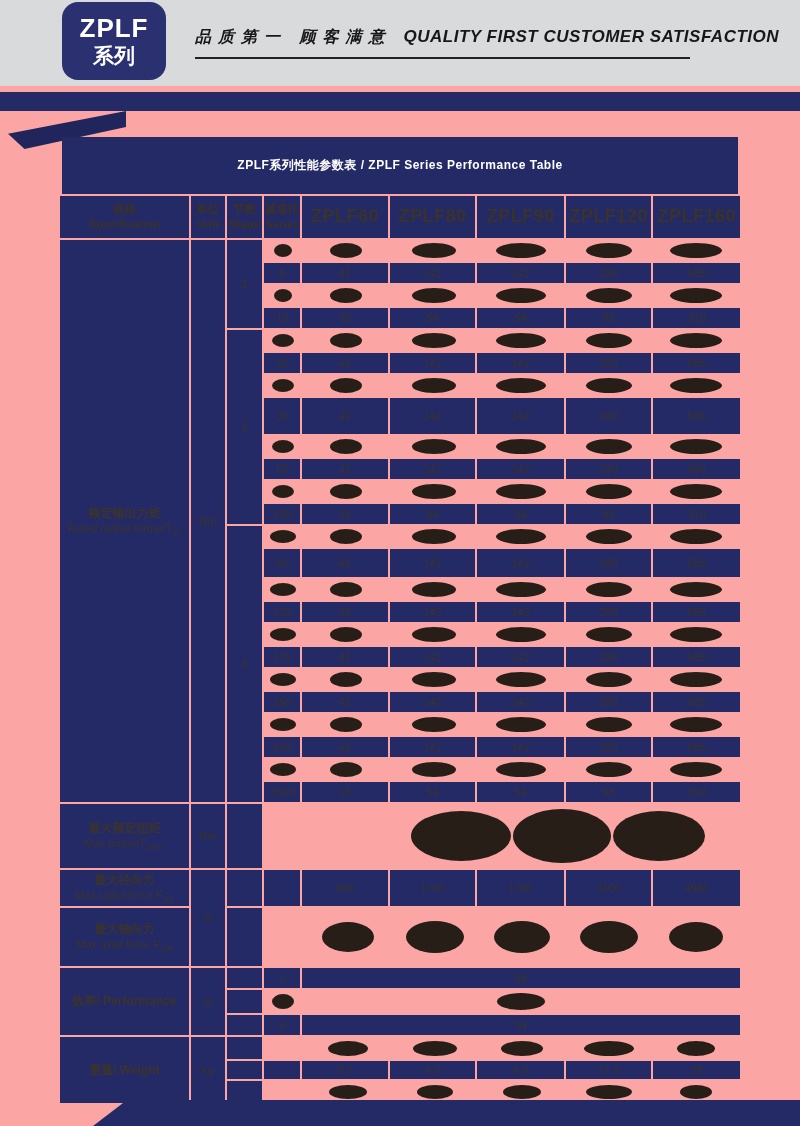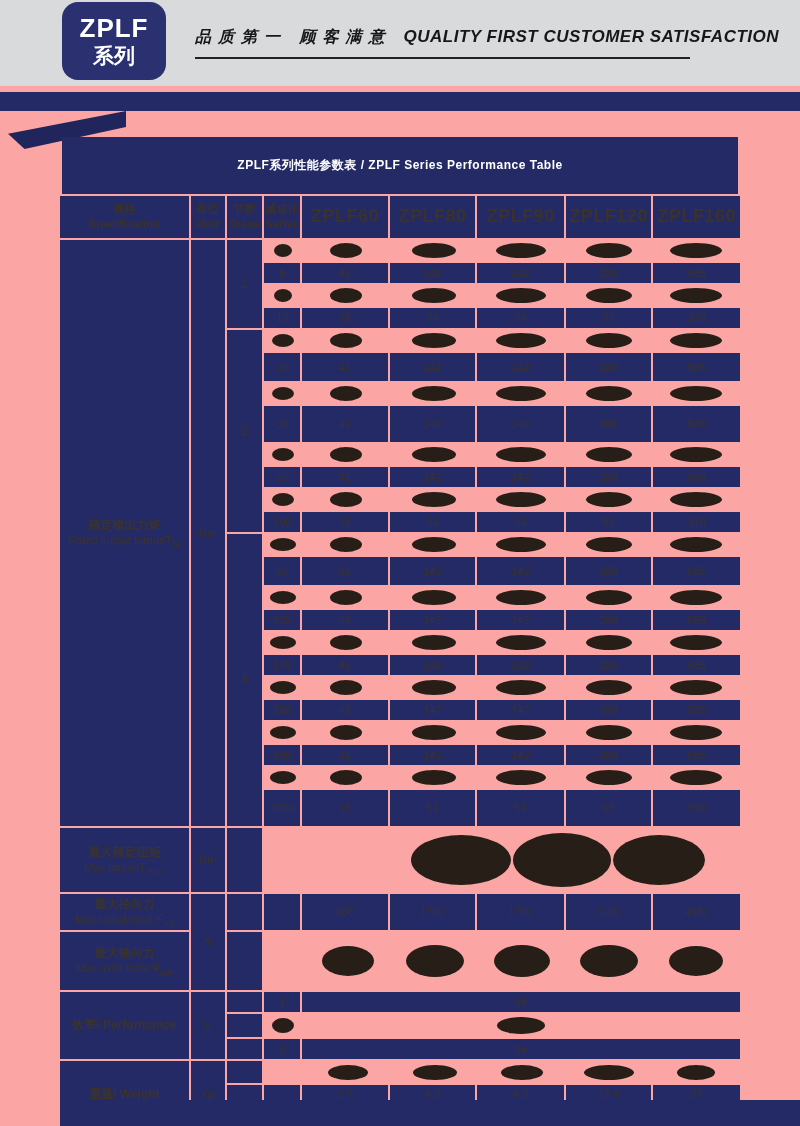--- a/index.html
+++ b/index.html
@@ -158,21 +158,21 @@
               <div class="redgrid">
                 <span class="blob" style="width: 22px; height: 13px;"></span>
                 <span class="blob" style="width: 32px; height: 15px;"></span>
                 <span class="blob" style="width: 44px; height: 15px;"></span>
                 <span class="blob" style="width: 50px; height: 15px;"></span>
                 <span class="blob" style="width: 46px; height: 15px;"></span>
                 <span class="blob" style="width: 52px; height: 15px;"></span>
               </div>
             </td>
           </tr>
-          <tr style="height: 28px;">
+          <tr style="height: 20px;">
             <td class="c num">20</td>
             <td class="c num">42</td>
             <td class="c num">142</td>
             <td class="c num">142</td>
             <td class="c num">280</td>
             <td class="c num">585</td>
           </tr>
           <tr style="height: 21px;">
             <td colspan="6">
               <div class="redgrid">
@@ -339,21 +339,21 @@
               <div class="redgrid">
                 <span class="blob" style="width: 26px; height: 13px;"></span>
                 <span class="blob" style="width: 32px; height: 15px;"></span>
                 <span class="blob" style="width: 44px; height: 15px;"></span>
                 <span class="blob" style="width: 50px; height: 15px;"></span>
                 <span class="blob" style="width: 46px; height: 15px;"></span>
                 <span class="blob" style="width: 52px; height: 15px;"></span>
               </div>
             </td>
           </tr>
-          <tr style="height: 36px;">
+          <tr style="height: 20px;">
             <td class="c num">1000</td>
             <td class="c num">15</td>
             <td class="c num">54</td>
             <td class="c num">54</td>
             <td class="c num">95</td>
             <td class="c num">310</td>
           </tr>
           <tr style="height: 64px;">
             <td class="c" rowspan="1">
               <div class="lblcn">最大额定扭矩</div>

